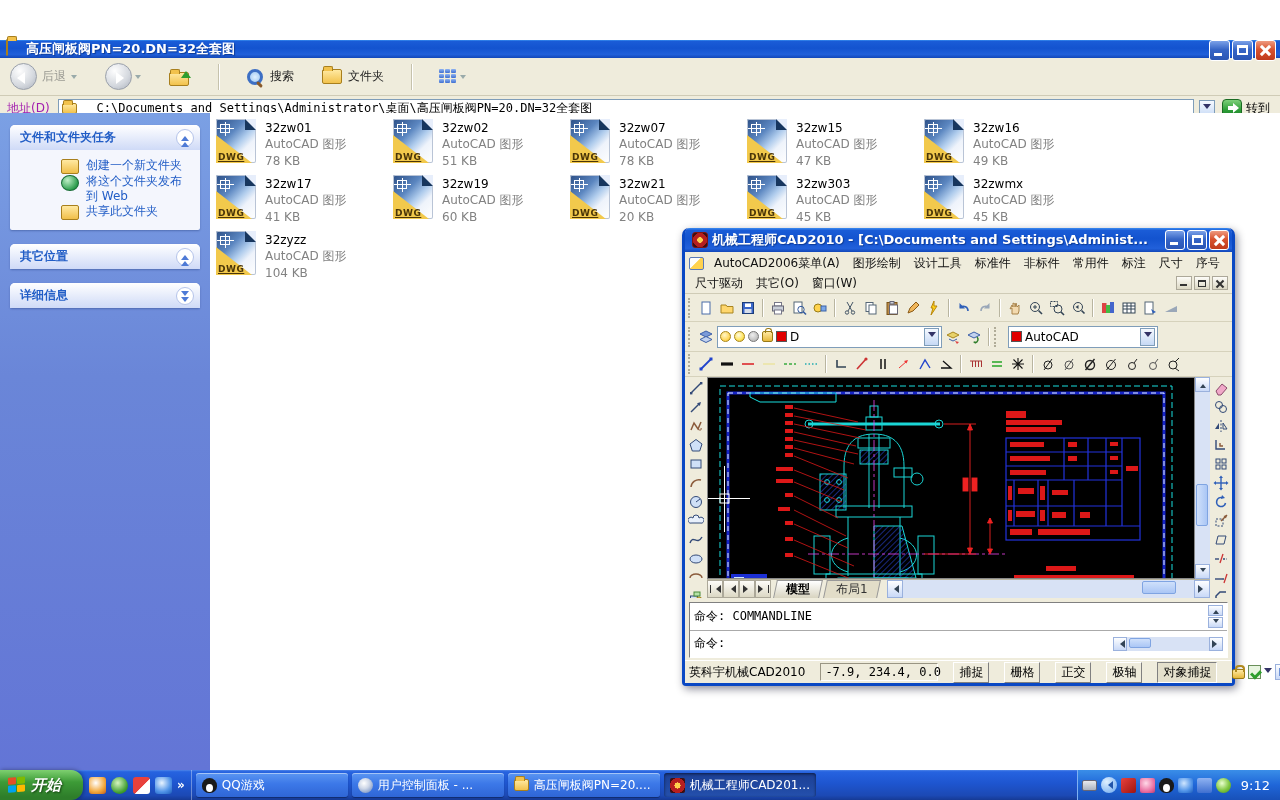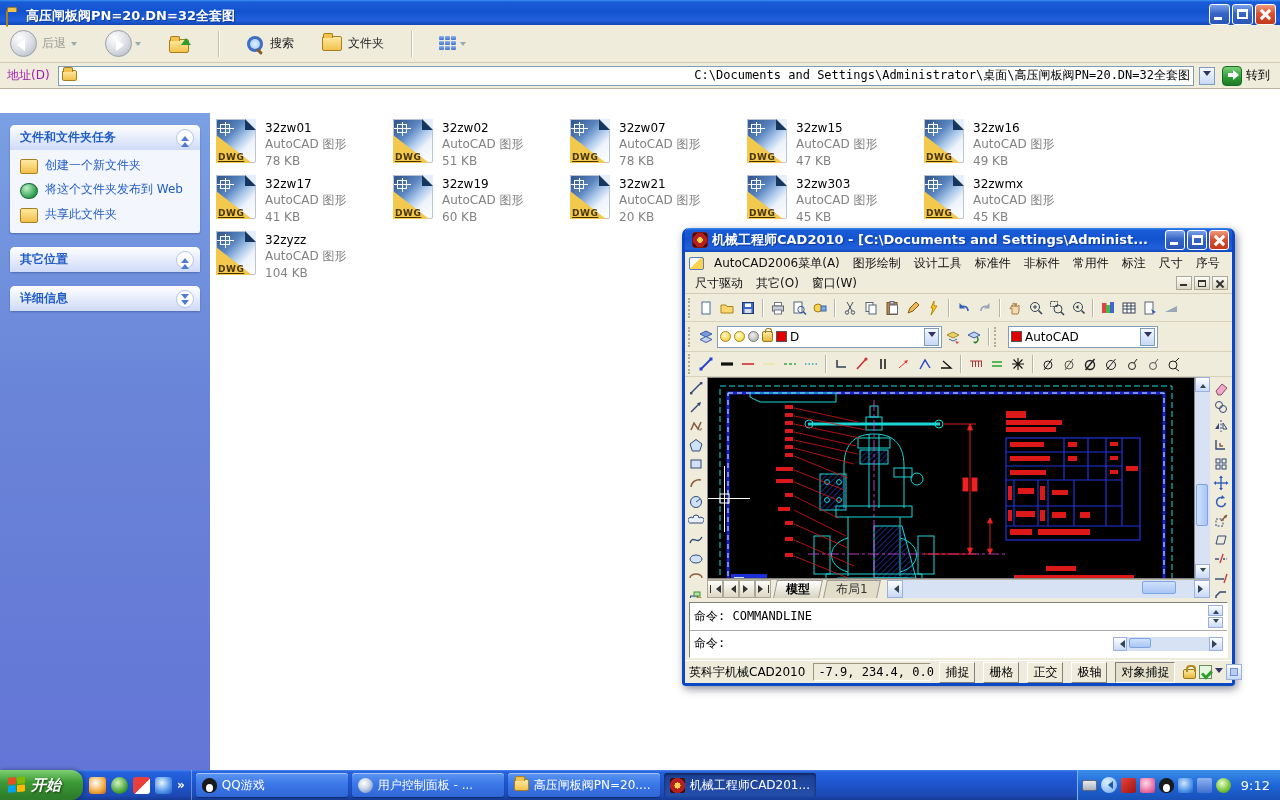--- a/index.html
+++ b/index.html
@@ -3,22 +3,22 @@
 <meta charset="utf-8">
 <style>
   html,body{margin:0;padding:0;width:1280px;height:800px;overflow:hidden;
     font-family:"DejaVu Sans","Liberation Sans",sans-serif;font-size:12px;
     -webkit-font-smoothing:antialiased;}
   *{box-sizing:border-box;}
   .mono{font-family:"DejaVu Sans Mono","Liberation Mono",monospace;}
 
   
   #explorer{position:absolute;left:0;top:0;width:1280px;height:770px;background:#fff;}
-  .xp-titlebar{height:25px;background:linear-gradient(180deg,#388eef 0%,#1a5cd7 8%,#1353cf 45%,#2160da 80%,#1247b8 100%);
-    display:flex;align-items:flex-end;padding:0 4px;color:#fff;font-weight:bold;font-size:13px;}
+  .xp-titlebar{height:18px;background:linear-gradient(180deg,#388eef 0%,#1a5cd7 8%,#1353cf 45%,#2160da 80%,#1247b8 100%);
+    display:flex;align-items:flex-start;padding:0 4px;color:#fff;font-weight:bold;font-size:13px;margin-top:40px;}
   .xp-titlebar .tb-icon{width:16px;height:14px;margin:0 4px 0 2px;position:relative;}
   .folder-glyph{width:16px;height:12px;background:linear-gradient(180deg,#ffe9a2,#f2c24c);border:1px solid #a87f1d;border-radius:2px;position:relative;}
   .folder-glyph::before{content:"";position:absolute;left:0;top:-4px;width:8px;height:4px;background:#f2c24c;border:1px solid #a87f1d;border-bottom:none;border-radius:2px 2px 0 0;}
   .titlebar-title{flex:1;white-space:nowrap;overflow:hidden;text-shadow:1px 1px 1px #0c3a96;}
   .wbtns{display:flex;gap:2px;}
   .wbtn{width:21px;height:21px;border-radius:3px;border:1px solid #fff;
     background:linear-gradient(180deg,#7ba1e8,#3665c6 45%,#2a55b4);position:relative;}
   .wbtn.close{background:linear-gradient(180deg,#ee9a80,#d8532f 45%,#c03a1c);}
   .wbtn .gl-min{position:absolute;left:4px;bottom:4px;width:8px;height:3px;background:#fff;}
   .wbtn .gl-max{position:absolute;left:4px;top:4px;width:11px;height:10px;border:2px solid #fff;border-top-width:3px;}
@@ -45,21 +45,21 @@
   .up-folder{position:relative;width:22px;height:18px;}
   .up-folder .fg{position:absolute;bottom:0;width:20px;height:14px;}
   .up-folder .ga{position:absolute;right:0;top:-2px;width:0;height:0;border:5px solid transparent;border-bottom:7px solid #2f9e2f;}
   .mag{width:18px;height:18px;position:relative;}
   .mag::before{content:"";position:absolute;left:1px;top:1px;width:10px;height:10px;border:3px solid #3d6fc4;border-radius:50%;background:radial-gradient(circle,#dff0ff,#9cc6f0);}
   .mag::after{content:"";position:absolute;right:1px;bottom:0px;width:7px;height:3px;background:#8a5a2a;transform:rotate(45deg);border-radius:2px;}
   .views-grid{width:18px;height:16px;display:grid;grid-template-columns:repeat(3,5px);grid-template-rows:repeat(3,4px);gap:1px;}
   .views-grid i{background:linear-gradient(180deg,#8fb3f2,#3f6fd0);border-radius:1px;}
   .xp-addressbar{height:26px;background:#efecdc;border-bottom:1px solid #b9b5a0;display:flex;align-items:center;padding:0 4px;gap:5px;}
   .addr-label{color:#a21caf;padding:0 3px;}
-  .addr-input{flex:1;height:20px;background:#fff;border:1px solid #7f9db9;display:flex;align-items:center;padding:0 3px;gap:4px;overflow:hidden;justify-content:space-between;}
+  .addr-input{flex:1;height:20px;background:#fff;border:1px solid #7f9db9;display:flex;align-items:center;padding:0 3px;gap:20px;overflow:hidden;}
   .addr-text{white-space:nowrap;font-size:12px;color:#000;}
   .addr-drop{width:16px;height:18px;background:linear-gradient(180deg,#f5f9ff,#c6d9f5);border:1px solid #7f9db9;display:flex;align-items:center;justify-content:center;}
   .chev-down{width:0;height:0;border:4px solid transparent;border-top:5px solid #336;}
   .go-btn{display:flex;align-items:center;gap:4px;padding:1px 6px 1px 2px;}
   .go-ico{width:20px;height:20px;border-radius:4px;background:linear-gradient(180deg,#7ed07a,#2d9e37 55%,#1c7a27);border:1px solid #1a6b22;position:relative;}
   .go-ico::before{content:"";position:absolute;left:5px;top:6px;width:6px;height:4px;background:#fff;}
   .go-ico::after{content:"";position:absolute;left:10px;top:3px;width:0;height:0;border:5px solid transparent;border-left:6px solid #fff;}
 
   
   .ex-body{position:absolute;left:0;top:113px;width:1280px;height:657px;background:#fff;}
@@ -67,21 +67,21 @@
     background:linear-gradient(180deg,#7ba0e4,#6a86d8 40%,#6375d6);padding:12px 10px;overflow:hidden;}
   .sb-panel{background:#f4f6fd;border-radius:5px 5px 2px 2px;margin-bottom:14px;box-shadow:0 1px 2px rgba(20,40,100,.35);}
   .sb-head{height:25px;border-radius:5px 5px 0 0;background:linear-gradient(180deg,#ffffff,#cfdaf7);
     display:flex;align-items:center;justify-content:space-between;padding:0 6px 0 10px;color:#215dc6;font-weight:bold;}
   .sb-chev{width:18px;height:18px;border-radius:50%;background:#fff;border:1px solid #b5c4ea;position:relative;}
   .sb-chev i,.sb-chev b{position:absolute;left:4px;width:0;height:0;border:4px solid transparent;}
   .sb-chev.up i{top:2px;border-bottom:5px solid #4e7ad6;}
   .sb-chev.up b{top:8px;border-bottom:5px solid #4e7ad6;}
   .sb-chev.down i{top:3px;border-top:5px solid #4e7ad6;}
   .sb-chev.down b{top:9px;border-top:5px solid #4e7ad6;}
-  .sb-items{padding:8px 8px 10px 10px;display:flex;flex-direction:column;gap:8px;}
+  .sb-items{padding:8px 8px 10px 10px;display:flex;flex-direction:column;margin-left:41px;}
   .sb-link{display:flex;gap:7px;color:#215dc6;align-items:flex-start;line-height:1.25;}
   .sb-ico{flex:0 0 18px;height:15px;margin-top:1px;}
   .ico-folder{background:linear-gradient(180deg,#ffe9a2,#f0bf4a);border:1px solid #a87f1d;border-radius:2px;position:relative;}
   .ico-globe{border-radius:50%;width:16px;height:16px;background:radial-gradient(circle at 35% 30%,#bff0c8,#2e9e4f 70%,#197a3a);border:1px solid #156b33;}
   .ico-desktop{background:linear-gradient(180deg,#9cc4f5,#3c6fc0);border:1px solid #2a4f90;border-radius:2px;}
   .ico-mycomp{background:linear-gradient(180deg,#cfe0f7,#7596cf);border:1px solid #44609c;border-radius:2px;position:relative;}
   .ico-net{border-radius:50%;width:15px;height:15px;background:radial-gradient(circle at 35% 30%,#cfe6ff,#3f79c9 70%,#235393);border:1px solid #1c467e;}
 
   
   .file-item{position:absolute;width:172px;height:52px;display:flex;gap:9px;}
@@ -171,21 +171,21 @@
   .cmd-row{flex:1;display:flex;align-items:center;padding:0 4px;gap:4px;color:#000;}
   .cmd-row.first{border-bottom:1px solid #aaa;}
   .cmd-side{display:flex;flex-direction:column;margin-left:auto;gap:1px;}
   .spin{width:15px;height:11px;background:linear-gradient(180deg,#fdfeff,#c9d9f7);border:1px solid #9ab1dd;display:flex;align-items:center;justify-content:center;}
   .tri-up{width:0;height:0;border:3px solid transparent;border-bottom:4px solid #345;}
   .tri-dn{width:0;height:0;border:3px solid transparent;border-top:4px solid #345;}
   .mini-hsb{margin-left:auto;display:flex;width:110px;height:14px;background:#d8e2f5;}
   .mini-hsb .sb-btn{flex:0 0 14px;}
   .mini-hsb .htrack .hthumb{width:22px;left:2px;right:auto;height:10px;}
 
-  .cad-status{flex:0 0 23px;background:#efecdc;border-top:1px solid #fff;display:flex;align-items:center;padding:0 4px;gap:8px;font-size:12px;}
+  .cad-status{flex:0 0 23px;background:#efecdc;border-top:1px solid #fff;display:flex;align-items:center;padding:0 4px;gap:15px;font-size:12px;}
   .st-brand{color:#000;white-space:nowrap;}
   .st-coords{min-width:118px;padding:1px 4px;border:1px solid #9a9684;border-right-color:#fff;border-bottom-color:#fff;color:#000;white-space:nowrap;}
   .st-toggle{padding:1px 5px;border:1px solid;border-color:#fff #808080 #808080 #fff;background:#efecdc;white-space:nowrap;}
   .st-toggle.pressed{border-color:#808080 #fff #fff #808080;background:#e4e0cc;}
   .st-icons{margin-left:auto;display:flex;align-items:center;gap:3px;}
   .padlock{width:13px;height:10px;background:linear-gradient(180deg,#ffe9a2,#e7b93c);border:1px solid #9a7a16;border-radius:2px;position:relative;margin-top:4px;}
   .padlock::before{content:"";position:absolute;left:2px;top:-5px;width:6px;height:5px;border:2px solid #b08a1f;border-bottom:none;border-radius:4px 4px 0 0;}
   .clipchk{width:13px;height:14px;background:#e8f5e0;border:1px solid #6a8f5a;position:relative;}
   .clipchk::after{content:"";position:absolute;left:2px;top:4px;width:7px;height:4px;border-left:3px solid #2e9e2e;border-bottom:3px solid #2e9e2e;transform:rotate(-45deg);}
   .sq-btn{width:16px;height:16px;border:1px solid #9ab1dd;background:linear-gradient(180deg,#fdfeff,#c9d9f7);display:flex;align-items:center;justify-content:center;}

